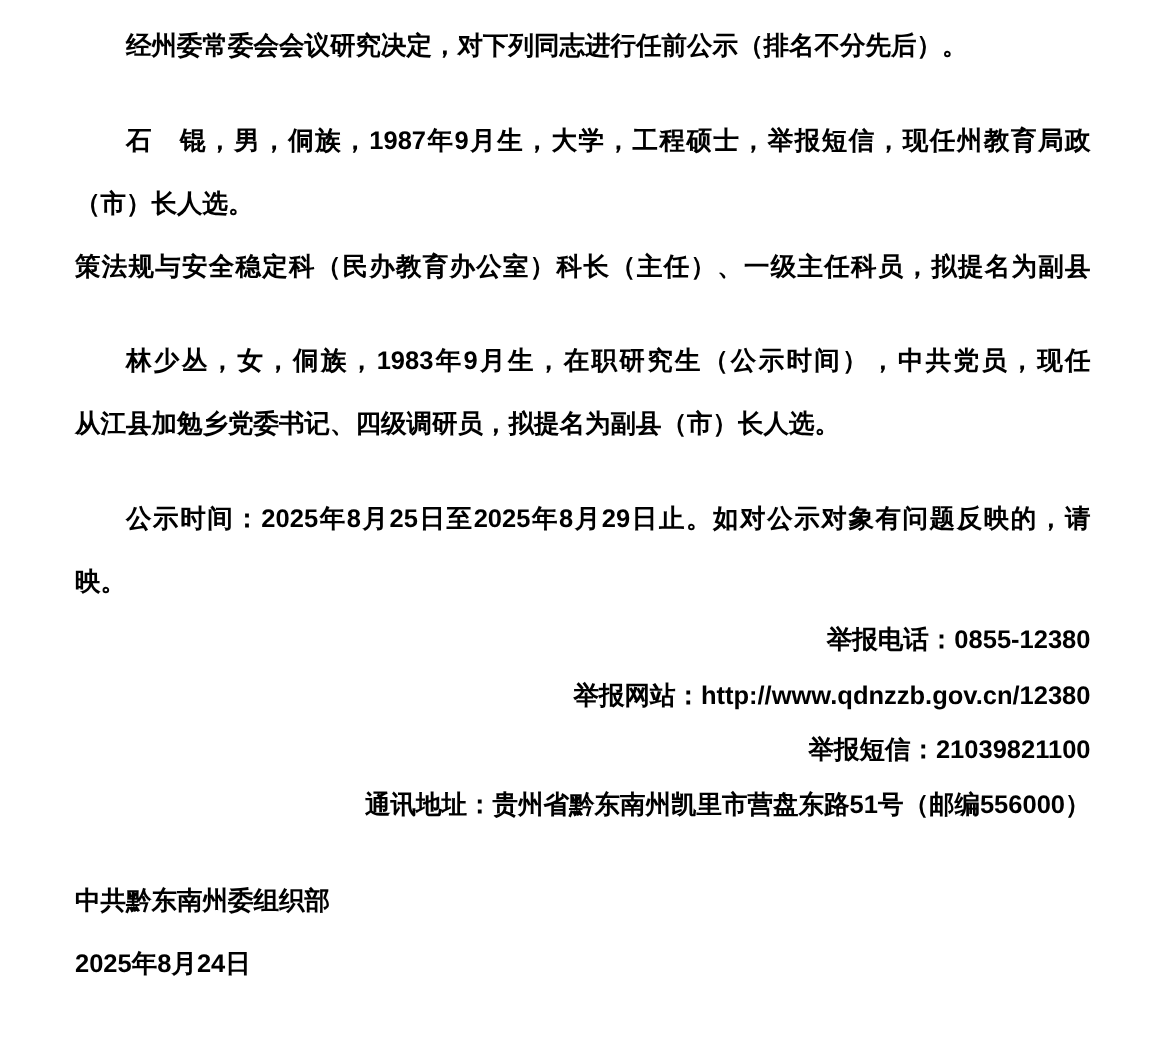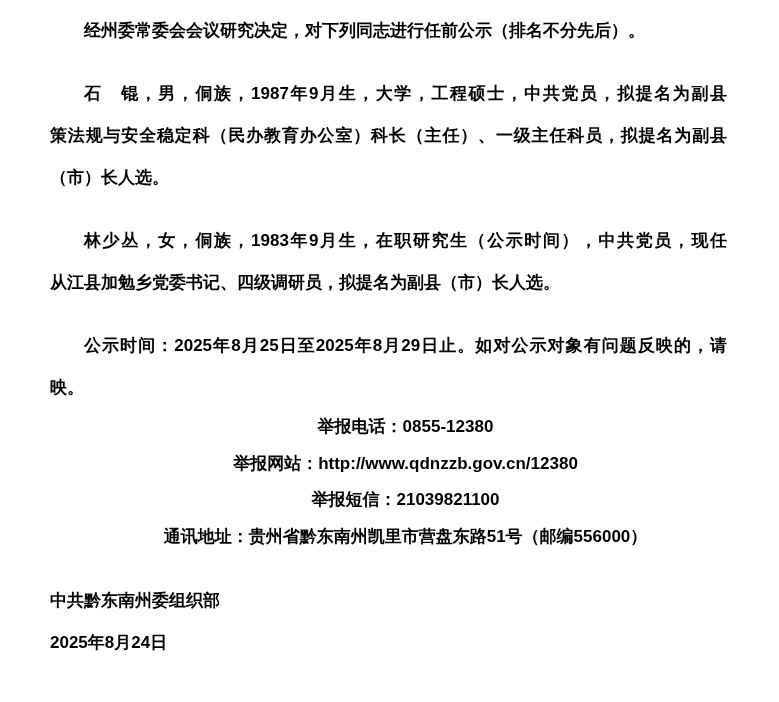--- a/index.html
+++ b/index.html
@@ -24,41 +24,41 @@
   }
   .line.full {
     text-align: justify;
     text-align-last: justify;
   }
   .line.indent { text-indent: 2em; }
   .contacts { margin: 0; }
   .contact-line {
     line-height: 36.5px;
     text-indent: 2em;
-    text-align: center;
+    text-align: right;
   }
   .signature {
     margin-top: 25px;
     text-align: right;
   }
   .signature .line { text-align: left; line-height: 42px; }
 </style>
 </head>
 <body>
 
 <div class="doc">
 
   <div class="para">
     <div class="line indent">经州委常委会会议研究决定，对下列同志进行任前公示（排名不分先后）。</div>
   </div>
 
   <div class="para">
-    <div class="line indent full">石　锟，男，侗族，1987年9月生，大学，工程硕士，中共党员，拟提名为副县</div>
+    <div class="line indent full">石　锟，男，侗族，1987年9月生，大学，工程硕士，举报短信，现任州教育局政</div>
+    <div class="line">（市）长人选。</div>
     <div class="line full">策法规与安全稳定科（民办教育办公室）科长（主任）、一级主任科员，拟提名为副县</div>
-    <div class="line">（市）长人选。</div>
   </div>
 
   <div class="para">
     <div class="line indent full">林少丛，女，侗族，1983年9月生，在职研究生（公示时间），中共党员，现任</div>
     <div class="line">从江县加勉乡党委书记、四级调研员，拟提名为副县（市）长人选。</div>
   </div>
 
   <div class="para" style="margin-bottom: 0;">
     <div class="line indent full">公示时间：2025年8月25日至2025年8月29日止。如对公示对象有问题反映的，请</div>
     <div class="line">映。</div>

